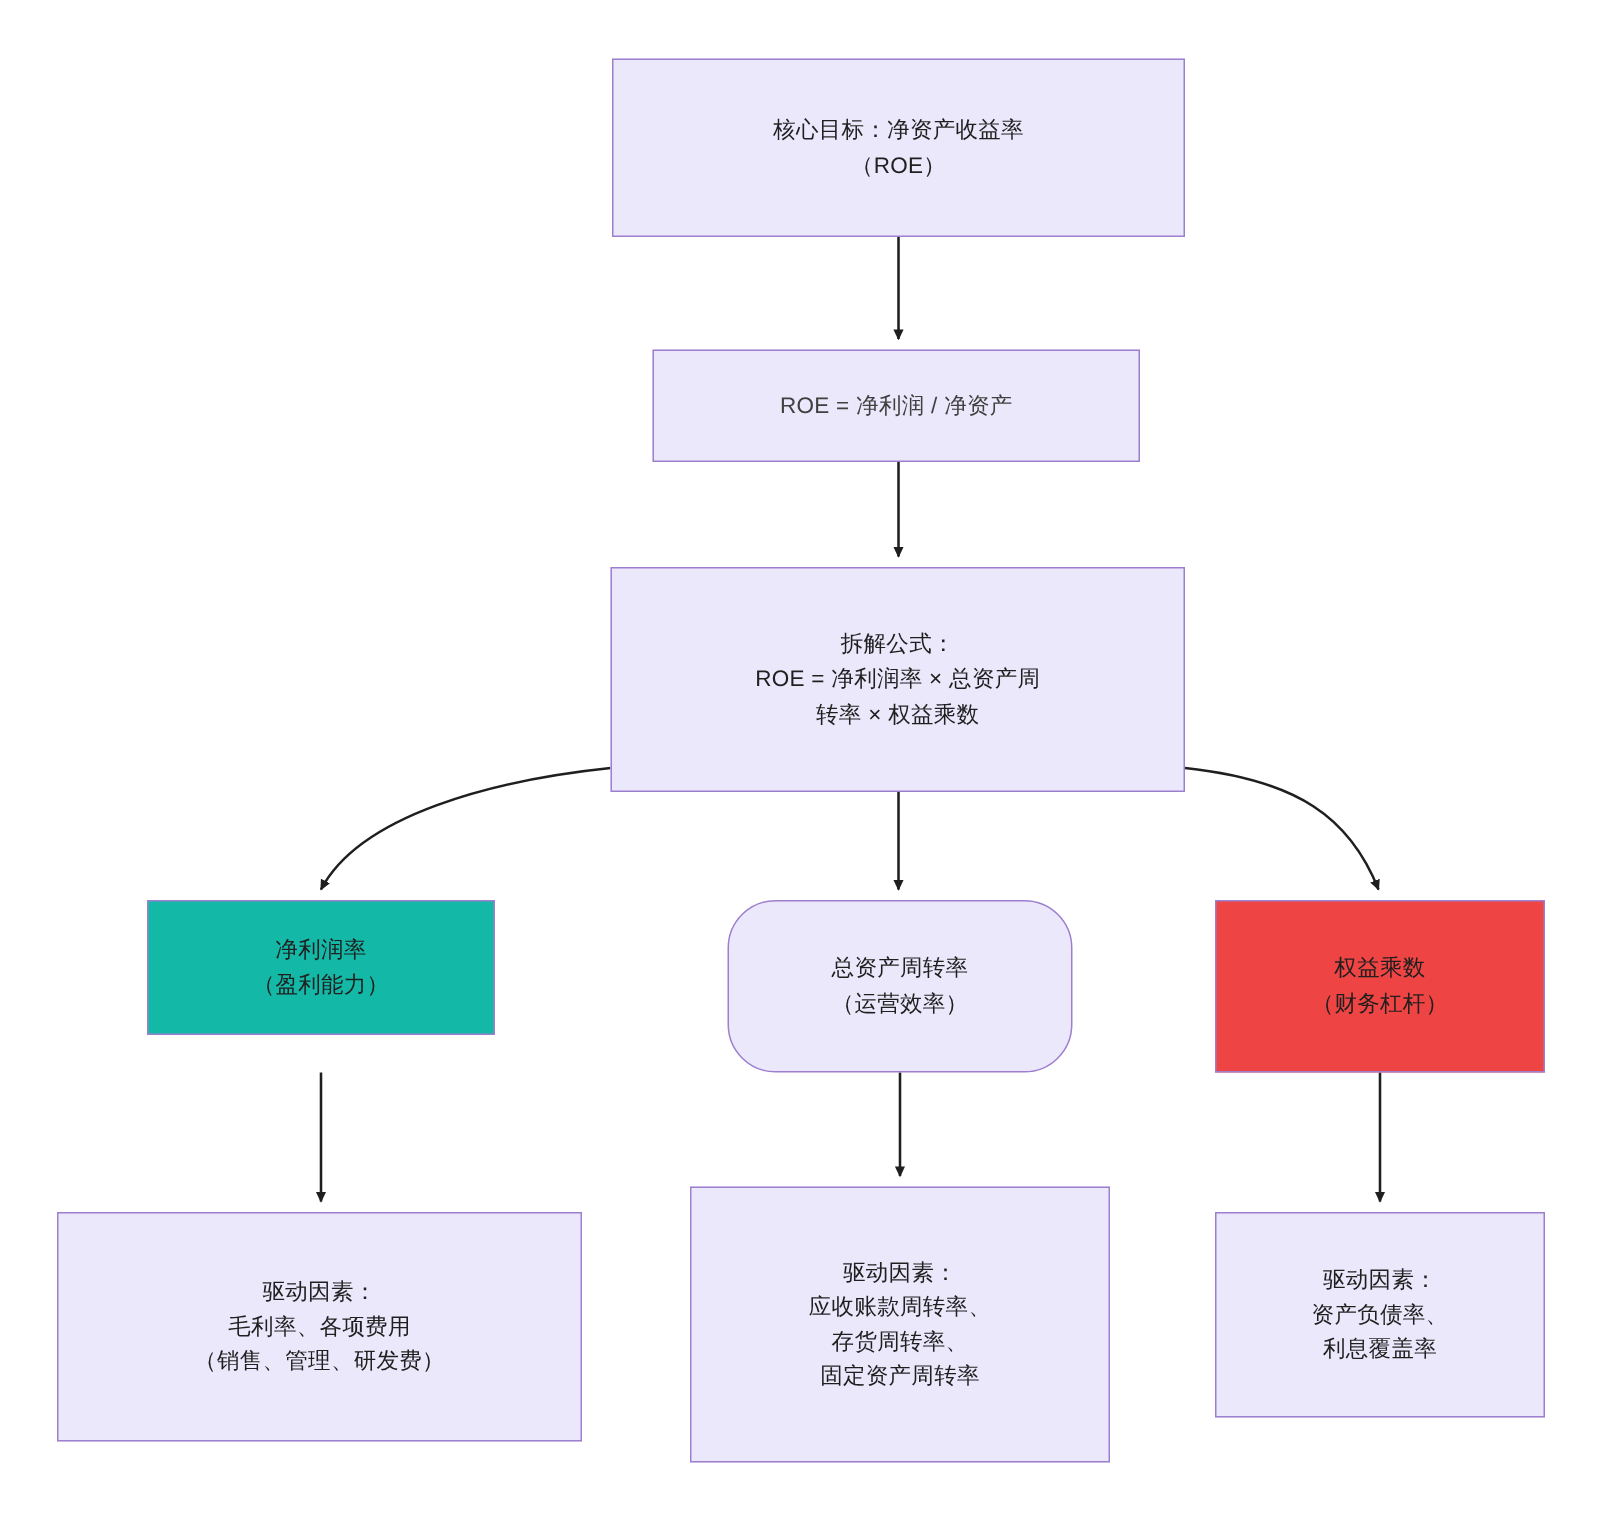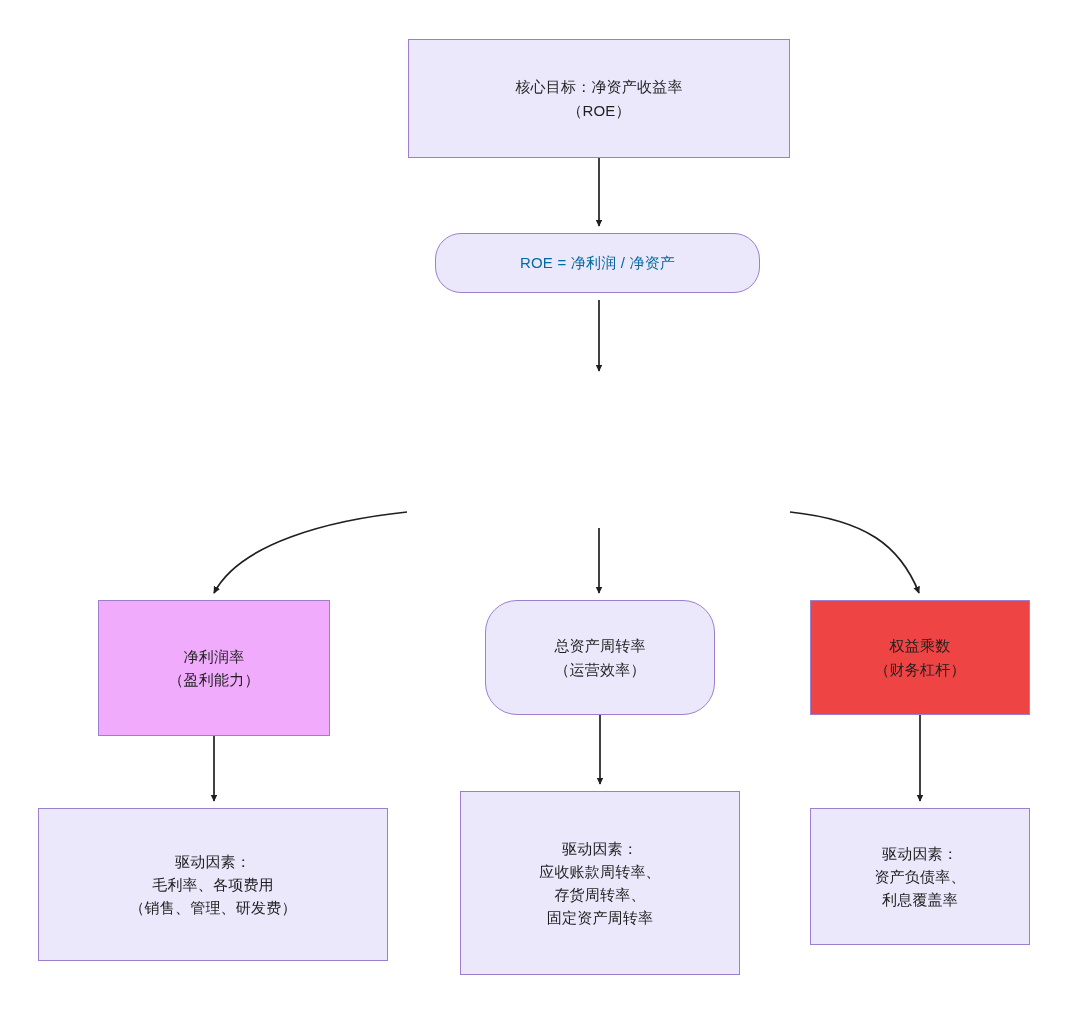--- a/index.html
+++ b/index.html
@@ -74,26 +74,31 @@
     <path d="M600,715 L600,784" stroke="#1f1f1f" stroke-width="1.7" fill="none" marker-end="url(#arrowhead)"></path>
 
     <path d="M920,715 L920,801" stroke="#1f1f1f" stroke-width="1.7" fill="none" marker-end="url(#arrowhead)"></path>
   </svg>
 
   <div class="node" id="node-goal" style="left: 408px; top: 39px; width: 382px; height: 119px; background: rgb(235, 232, 251); border-color: rgb(157, 127, 206); color: rgb(31, 31, 31);">
     <span class="node-label">核心目标：净资产收益率
 （ROE）</span>
   </div>
 
-  <div class="node" id="node-formula" style="left: 435px; top: 233px; width: 325px; height: 60px; background: rgb(235, 232, 251); border-color: rgb(157, 127, 206); color: #0369a1; border-radius: 26px;">
+  <div class="node" id="node-formula" style="left: 435px; top: 233px; width: 325px; height: 75px; background: rgb(235, 232, 251); border-color: rgb(157, 127, 206); color: #404040;">
     <span class="node-label">ROE = 净利润 / 净资产</span>
   </div>
 
+  <div class="node" id="node-decomposition" style="left: 407px; top: 378px; width: 383px; height: 150px; background: rgb(235, 232, 251); border-color: rgb(157, 127, 206); color: rgb(31, 31, 31);">
+    <span class="node-label">拆解公式：
+ROE = 净利润率 × 总资产周
+转率 × 权益乘数</span>
+  </div>
 
-  <div class="node" id="node-net-margin" style="left: 98px; top: 600px; width: 232px; height: 136px; background: #f0abfc; border-color: rgb(157, 127, 206); color: rgb(31, 31, 31);">
+  <div class="node" id="node-net-margin" style="left: 98px; top: 600px; width: 232px; height: 90px; background: #14b8a6; border-color: rgb(157, 127, 206); color: rgb(31, 31, 31);">
     <span class="node-label">净利润率
 （盈利能力）</span>
   </div>
 
   <div class="node" id="node-asset-turnover" style="left: 485px; top: 600px; width: 230px; height: 115px; background: rgb(235, 232, 251); border-color: rgb(157, 127, 206); color: rgb(31, 31, 31); border-radius: 32px;">
     <span class="node-label">总资产周转率
 （运营效率）</span>
   </div>
 
   <div class="node" id="node-equity-multiplier" style="left: 810px; top: 600px; width: 220px; height: 115px; background: #ef4444; border-color: rgb(157, 127, 206); color: rgb(31, 31, 31);">

